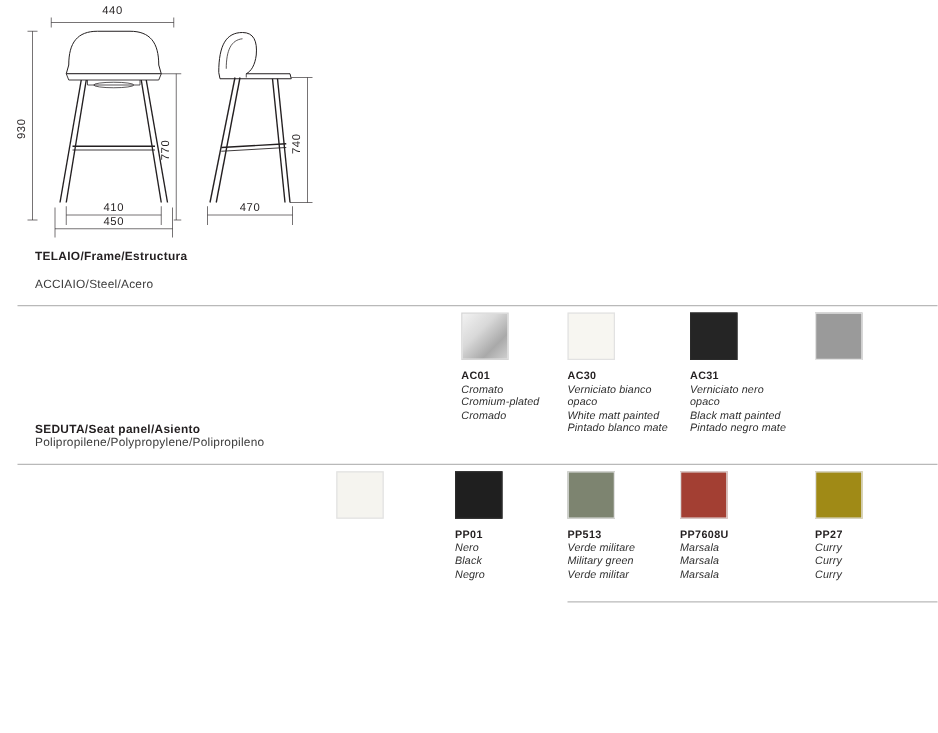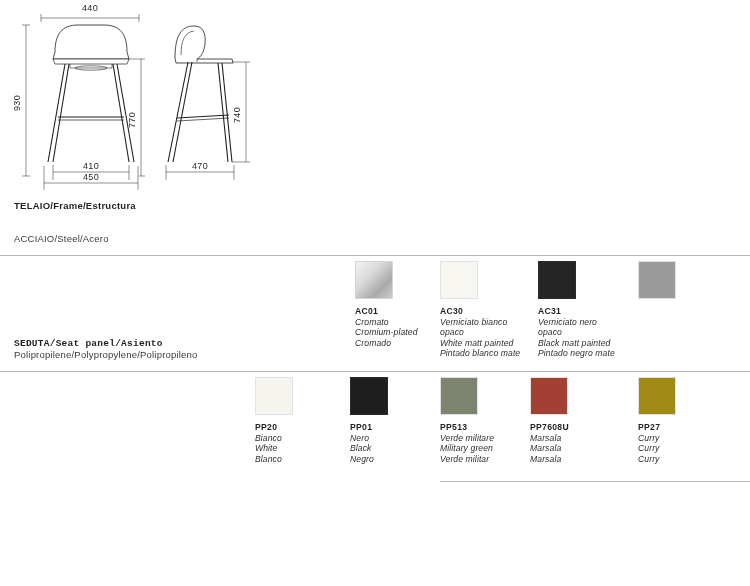--- a/index.html
+++ b/index.html
@@ -12,21 +12,21 @@
 
   
   .drawings{position:absolute;left:0;top:0;width:300px;height:196px;}
   .dimtext{
     font-size:9px;fill:#231f20;
     font-family:"Liberation Sans","DejaVu Sans",sans-serif;
     letter-spacing:.4px;
   }
 
   
-  .section{position:absolute;left:0;width:613px;}
+  .section{position:absolute;left:0;width:613px;padding-left:14px;}
   .sec-title{
     font-size:9.5px;font-weight:bold;letter-spacing:.25px;
     color:#231f20;margin:0;white-space:nowrap;
   }
   .sec-sub{
     font-size:9.5px;font-weight:normal;letter-spacing:.2px;
     color:#3a3a3a;margin:0;white-space:nowrap;
   }
   .rule{height:1px;background:#b9b9b9;width:750px;}
   .rule.partial{width:310px;margin-left:440px;}
@@ -120,21 +120,21 @@
       <text class="dimtext" x="135" y="120" text-anchor="middle" transform="rotate(-90 135 120)">770</text>
       <text class="dimtext" x="91" y="169" text-anchor="middle">410</text>
       <text class="dimtext" x="91" y="180" text-anchor="middle">450</text>
       <text class="dimtext" x="240" y="115" text-anchor="middle" transform="rotate(-90 240 115)">740</text>
       <text class="dimtext" x="200" y="169" text-anchor="middle">470</text>
     </svg>
   </div>
 
   <div class="section" style="top:200px;">
     <div class="sec-title" style="margin-left:14px;">TELAIO/Frame/Estructura</div>
-    <div class="sec-sub" style="margin-left:14px;margin-top:22px;">ACCIAIO/Steel/Acero</div>
+    <div class="sec-sub" style="margin-left:14px;margin-top:11px;">ACCIAIO/Steel/Acero</div>
     <div class="rule" style="margin-top:11px;"></div>
 
     <div class="swatch-row" style="height:84px;margin-top:5px;">
 
       <div class="swatch" style="left:355px;">
         <div class="chip chrome"></div>
         <div class="labels">
           <div class="code">AC01</div>
           <div class="name">Cromato</div>
           <div class="name">Cromium-plated</div>
@@ -164,34 +164,28 @@
         </div>
       </div>
 
       <div class="swatch" style="left:638px;">
         <div class="chip" style="background:#9a9a9a;"></div>
       </div>
     </div>
   </div>
 
   <div class="section" style="top:338px;">
-    <div class="sec-title" style="margin-left:14px;font-family:Liberation Mono, monospace;">SEDUTA/Seat panel/Asiento</div>
+    <div class="sec-title" style="margin-left:14px;">SEDUTA/Seat panel/Asiento</div>
     <div class="sec-sub" style="margin-left:14px;">Polipropilene/Polypropylene/Polipropileno</div>
     <div class="rule" style="margin-top:11px;"></div>
 
     <div class="swatch-row" style="height:100px;margin-top:5px;">
 
       <div class="swatch" style="left:255px;">
         <div class="chip" style="background:#f5f4ef;"></div>
-        <div class="labels">
-          <div class="code">PP20</div>
-          <div class="name">Bianco</div>
-          <div class="name">White</div>
-          <div class="name">Blanco</div>
-        </div>
       </div>
 
       <div class="swatch" style="left:350px;">
         <div class="chip dark" style="background:#1f1f1f;"></div>
         <div class="labels">
           <div class="code">PP01</div>
           <div class="name">Nero</div>
           <div class="name">Black</div>
           <div class="name">Negro</div>
         </div>

